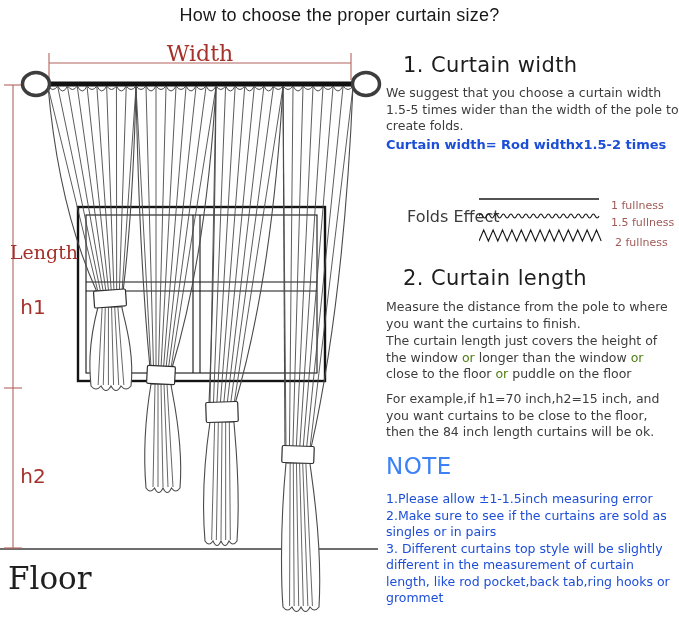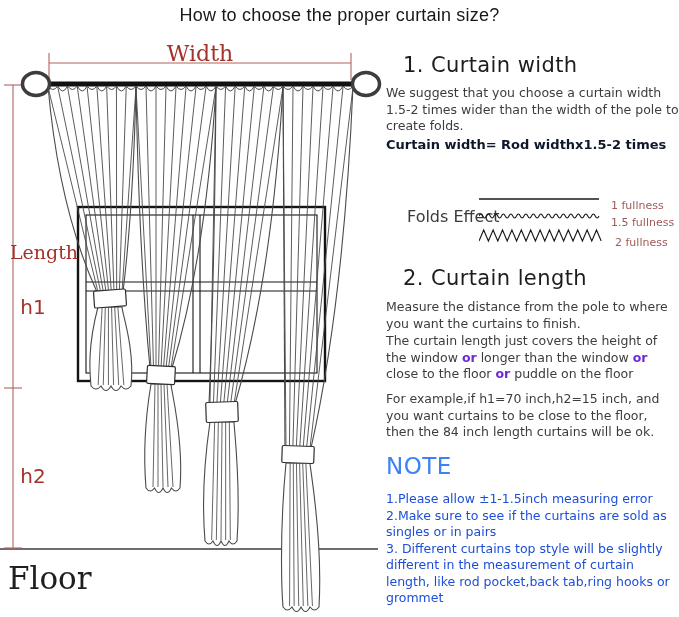--- a/index.html
+++ b/index.html
@@ -16,22 +16,22 @@
   .dim-serif{font-family:"DejaVu Serif",serif;fill:#a5322a;}
   .h-label{font-family:"DejaVu Sans",sans-serif;fill:#a5322a;font-size:20px;}
   .floor-label{font-family:"DejaVu Serif",serif;fill:#1f1f1f;font-size:31px;}
   .col{position:absolute;left:386px;top:0;width:293px;height:617px;}
   .blk{position:absolute;left:0;right:0;}
   .sec-heading{
     font-size:21px;font-weight:400;color:#1d1d1d;padding-left:17px;
     letter-spacing:.4px;line-height:26px;
   }
   .body-text{font-size:12.5px;line-height:16.5px;color:#3c3c3c;}
-  .formula{font-size:13px;font-weight:bold;color:#0f172a;line-height:17px;}
-  .bold-or{font-weight:bold;color:#6d28d9;}
+  .formula{font-size:13px;font-weight:bold;color:#1d4ed8;line-height:17px;}
+  .bold-or{font-weight:normal;color:#4d7c0f;}
   .note-heading{font-size:23px;font-weight:400;color:#3b82f6;letter-spacing:.5px;}
   .note-item{font-size:12.5px;line-height:16.5px;color:#1d4ed8;}
   .folds{position:absolute;top:189px;left:0;right:0;height:64px;}
   .folds-label{position:absolute;left:21px;top:18px;font-size:16px;color:#3a3a3a;text-align:right;}
   .fold-row{position:absolute;left:93px;display:flex;align-items:center;gap:10px;height:18px;}
   .fold-row .lab{font-size:11px;color:#9e5a56;white-space:nowrap;margin-top:12px;}
   .fold-row svg{display:block;}
 </style>
 </head>
 <body>
@@ -166,21 +166,21 @@
   <text class="dim-serif" font-size="19" text-anchor="middle" x="44" y="219">Length</text>
   <text class="h-label" text-anchor="middle" x="33" y="274">h1</text>
   <text class="h-label" text-anchor="middle" x="33" y="443">h2</text>
   <text class="floor-label" x="8" y="549">Floor</text>
 </svg>
 
 <div class="col">
 
   <div class="blk sec-heading" style="top:52px">1. Curtain width</div>
 
-  <div class="blk body-text" style="top:85px">We suggest that you choose a curtain width 1.5-2 times wider than the width of the pole to create folds.</div>
+  <div class="blk body-text" style="top:85px">We suggest that you choose a curtain width 1.5-5 times wider than the width of the pole to create folds.</div>
 
   <div class="blk formula" style="top:136px">Curtain width= Rod widthx1.5-2 times</div>
 
 
   <div class="folds">
     <div class="folds-label">Folds Effect</div>
 
     <div class="fold-row" style="top:1px">
       <svg width="122" height="18">
         <line x1="0" y1="9" x2="120" y2="9" stroke="#1a1a1a" stroke-width="1.5"></line>

